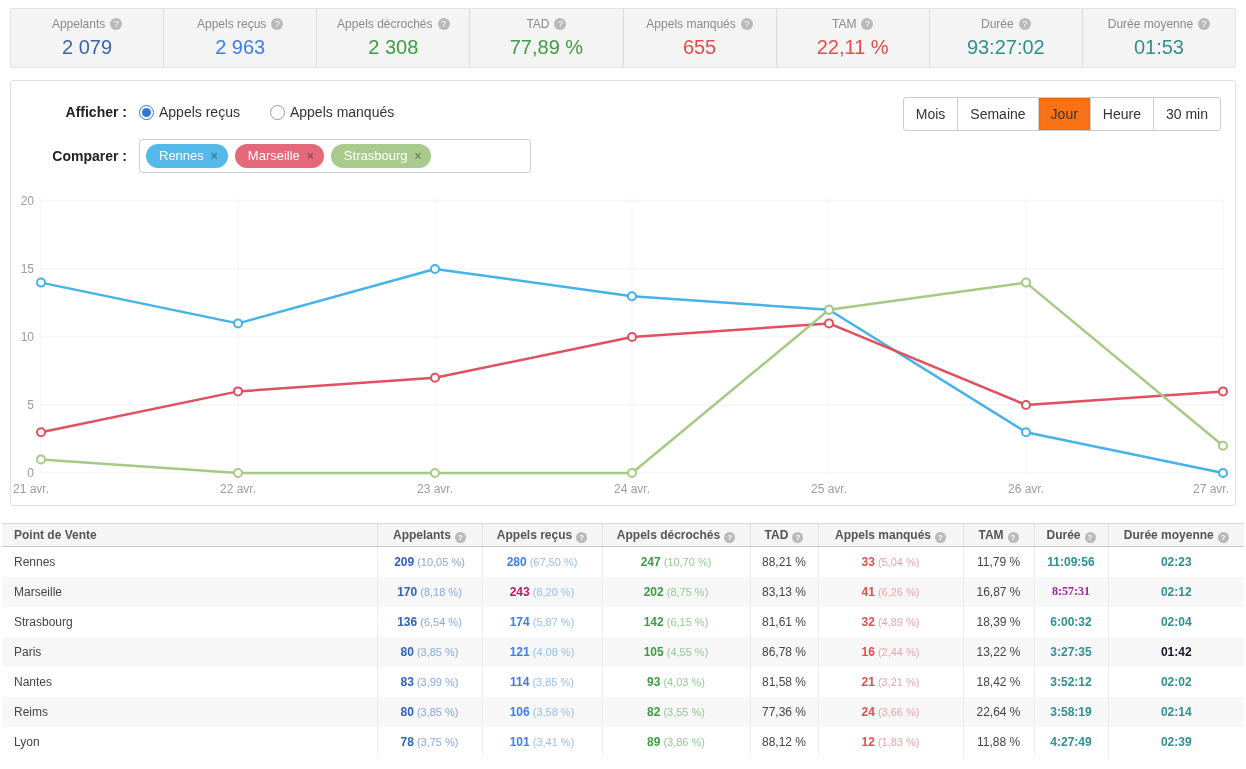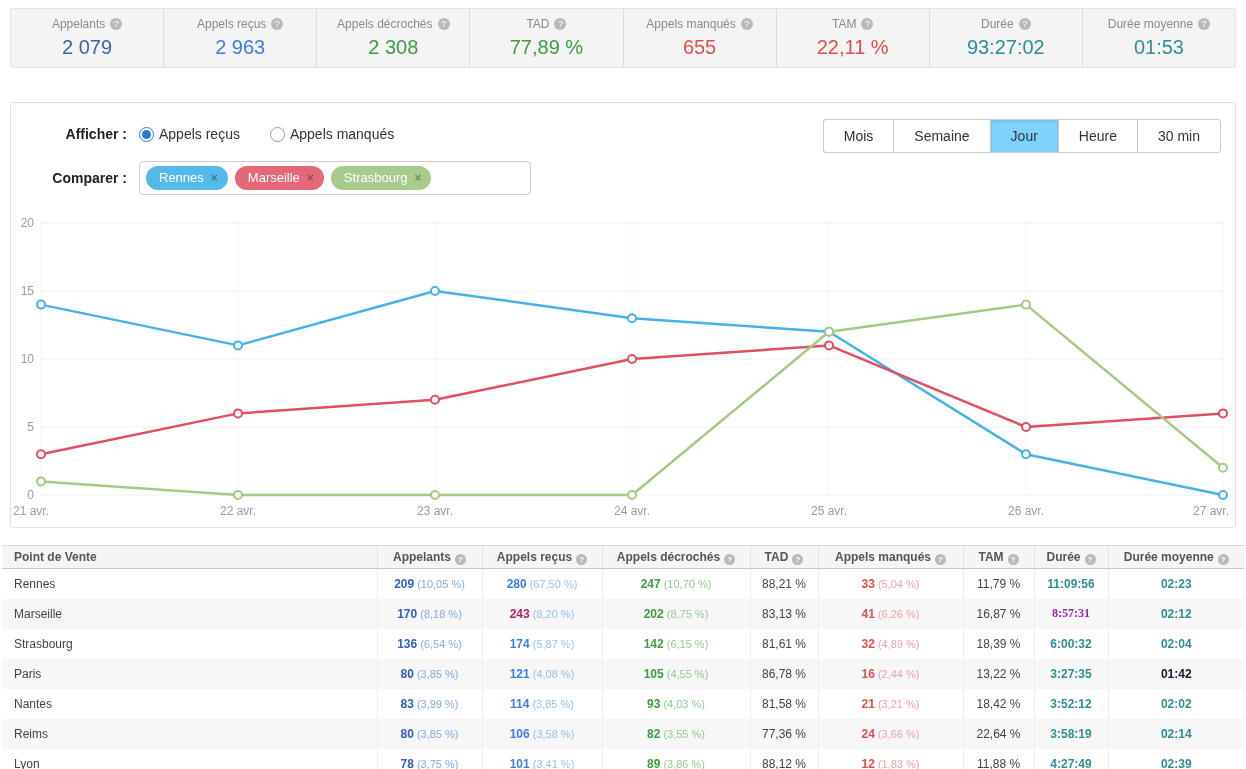--- a/index.html
+++ b/index.html
@@ -10,37 +10,37 @@
   
   .stats-bar { display:flex; margin:8px 10px 0; background:#f4f4f4; border:1px solid #e3e3e3; border-radius:2px; height:60px; }
   .stat-cell { flex:1; display:flex; flex-direction:column; justify-content:center; align-items:center; border-right:1px solid #dcdcdc; gap:5px; }
   .stat-cell:last-child { border-right:none; }
   .stat-label { font-size:12px; color:#8a8a8a; display:flex; align-items:center; gap:5px; white-space:nowrap; }
   .info-icon { width:12px; height:12px; border-radius:50%; background:#b9b9b9; color:#fff; font-size:9px; line-height:12px; text-align:center; display:inline-block; cursor:pointer; flex:none; }
   .info-icon::before { content:"?"; }
   .stat-value { font-size:20px; }
 
   
-  .panel { margin:34px 10px 0; border:1px solid #e0e0e0; border-radius:3px; background:#fff; position:relative; padding:16px 0 4px; }
+  .panel { margin:12px 10px 0; border:1px solid #e0e0e0; border-radius:3px; background:#fff; position:relative; padding:16px 0 4px; }
   .filter-row { display:flex; align-items:center; padding-left:36px; min-height:30px; }
   .flabel { width:80px; text-align:right; font-weight:bold; font-size:14px; color:#222; margin-right:12px; flex:none; }
   .radio-option { display:flex; align-items:center; margin-right:30px; font-size:14px; color:#333; cursor:pointer; }
   .radio { width:15px; height:15px; border-radius:50%; border:1px solid #979797; background:#fff; margin-right:5px; position:relative; flex:none; }
   .radio.checked { border-color:#2a7ad4; }
   .radio.checked::after { content:""; position:absolute; inset:2px; border-radius:50%; background:#2a7ad4; }
   .compare-row { margin-top:12px; }
   .tag-box { display:flex; align-items:center; gap:7px; width:392px; height:34px; border:1px solid #ccc; border-radius:4px; background:#fff; padding:0 6px; }
   .tag { display:inline-flex; align-items:center; color:#fff; font-size:13px; border-radius:14px; padding:5px 10px 6px 13px; line-height:1; }
   .tag-x { margin-left:7px; font-size:12px; font-weight:bold; color:rgba(25,25,25,0.38); cursor:pointer; line-height:1; }
   .tag-x::before { content:"×"; }
   .btn-group { position:absolute; top:16px; right:14px; display:flex; }
-  .period-btn { font-size:14px; color:#333; background:#fff; border:1px solid #ccc; padding:8px 20px; margin-left:-1px; cursor:pointer; font-family:inherit; white-space:nowrap; }
+  .period-btn { font-size:14px; color:#333; background:#fff; border:1px solid #ccc; padding:8px 12px; margin-left:-1px; cursor:pointer; font-family:inherit; white-space:nowrap; }
   .period-btn:first-child { border-radius:3px 0 0 3px; margin-left:0; }
   .period-btn:last-child { border-radius:0 3px 3px 0; }
-  .period-btn.active { background:#7dd3fc; box-shadow:inset 0 1px 3px rgba(0,0,0,0.12); }
+  .period-btn.active { background:#f97316; box-shadow:inset 0 1px 3px rgba(0,0,0,0.12); }
   .chart-wrap { margin-top:16px; }
   svg text { font-family:"Liberation Sans", sans-serif; }
 
   
   table.data-table { border-collapse:collapse; table-layout:fixed; width:1242px; margin:17px 2px 0; font-size:12px; }
   thead th { background:#f5f5f5; border-top:1px solid #d8d8d8; border-bottom:1px solid #c9c9c9; color:#555; font-weight:bold; height:23px; font-size:12px; text-align:center; }
   thead th .info-icon { width:11px; height:11px; line-height:11px; font-size:8px; vertical-align:-1px; margin-left:4px; }
   thead th.left { text-align:left; padding-left:12px; }
   thead th:not(:first-child) { border-left:1px solid #e2e2e2; }
   tbody td { height:30px; text-align:center; color:#444; }

